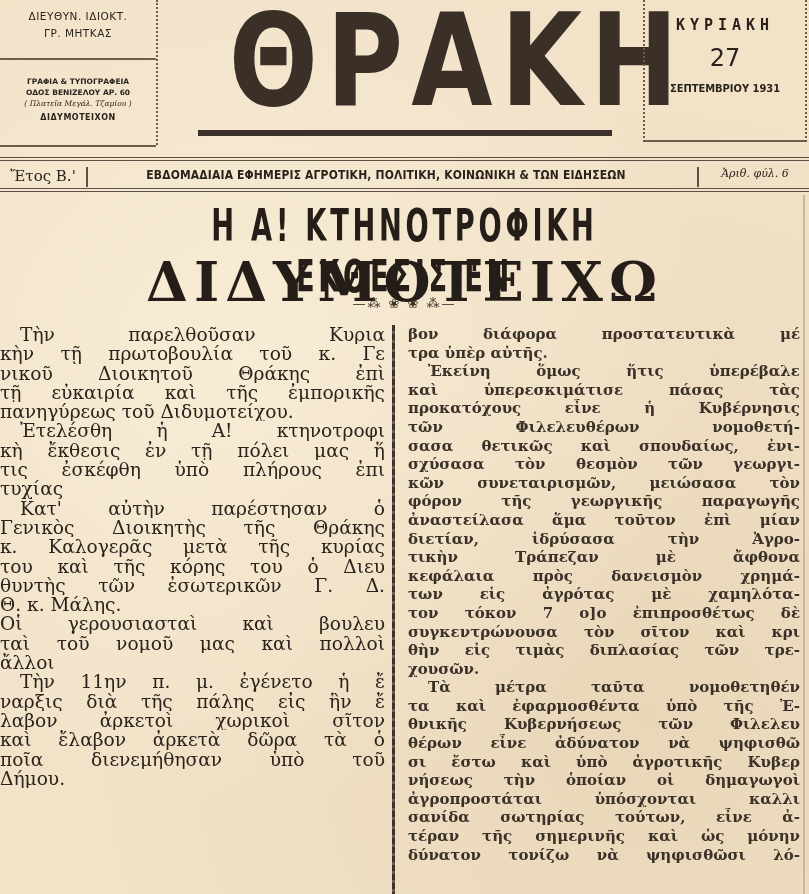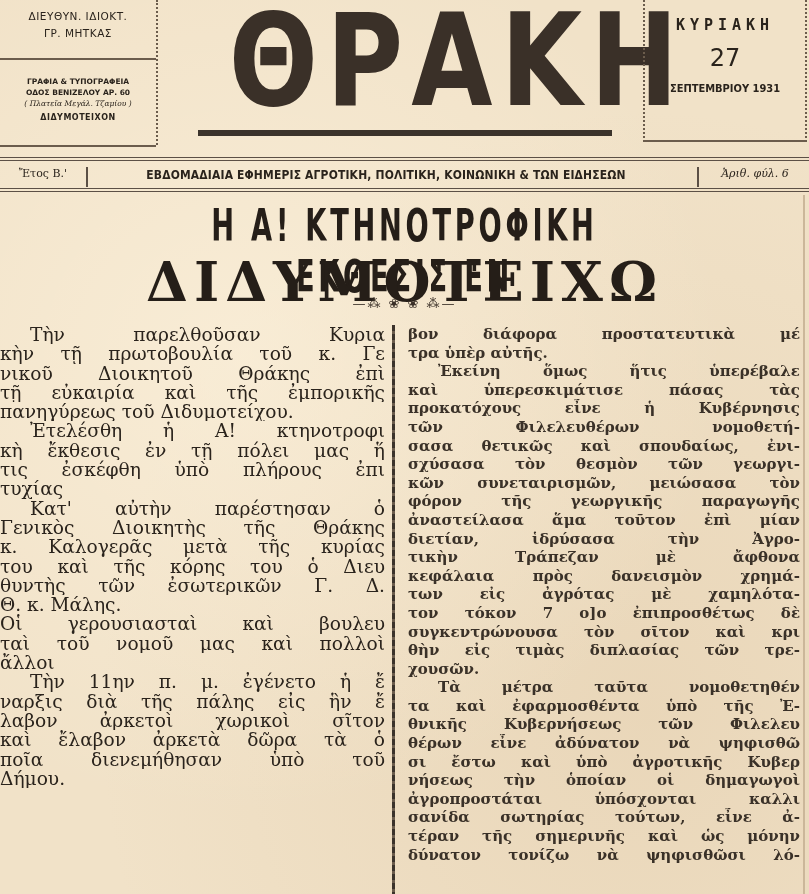--- a/index.html
+++ b/index.html
@@ -32,34 +32,34 @@
     font-size:128px; line-height:122px; letter-spacing:10px;
     color:#3a3028; text-align:center; transform:scaleX(0.82); transform-origin:center;
   }
   .title-rule { position:absolute; left:198px; top:130px; width:414px; height:6px; background:#3b332b; }
   .right-box { position:absolute; left:643px; top:0; width:160px; height:140px; border-left:2px dotted #6b5c4c; border-bottom:2px solid #6b5c4c; border-right:2px dotted #6b5c4c; }
   .right-box .day { position:absolute; left:0; top:16px; width:160px; text-align:center; font-family:"DejaVu Sans Mono", monospace; font-weight:bold; font-size:15px; letter-spacing:5px; }
   .right-box .num { position:absolute; left:0; top:44px; width:160px; text-align:center; font-family:"DejaVu Sans", sans-serif; font-size:24px; }
   .right-box .month { position:absolute; left:0; top:82px; width:160px; text-align:center; font-family:"DejaVu Sans", sans-serif; font-weight:bold; font-size:11px; transform:scaleX(0.9); }
   
   .strip { position:absolute; left:0; top:157px; width:809px; height:35px; border-top:4px double #5c5046; border-bottom:4px double #5c5046; box-sizing:border-box; }
-  .strip .year { position:absolute; left:0; top:6px; width:86px; text-align:center; font-size:11px; border-right:2px solid #5c5046; height:20px; }
+  .strip .year { position:absolute; left:0; top:6px; width:86px; text-align:center; font-size:15px; border-right:2px solid #5c5046; height:20px; }
   .strip .desc { position:absolute; left:88px; top:6px; width:596px; text-align:center; font-family:"DejaVu Sans", sans-serif; font-weight:bold; font-size:12.5px; letter-spacing:0.2px; transform:scaleX(0.86); transform-origin:center; }
   .strip .issue { position:absolute; left:697px; top:6px; width:112px; text-align:center; font-size:11px; font-style:italic; border-left:2px solid #5c5046; height:20px; }
   
   .headline1 { position:absolute; left:0; top:200px; width:809px; text-align:center; font-family:"DejaVu Sans", sans-serif; font-weight:bold; font-size:44px; letter-spacing:6px; transform:scaleX(0.62); transform-origin:center; color:#251e18; }
   .headline2 { position:absolute; left:0; top:250px; width:809px; text-align:center; font-family:"DejaVu Serif", serif; font-size:54px; letter-spacing:6px; color:#251e18; }
   .ornament { position:absolute; left:0; top:296px; width:809px; text-align:center; font-size:13px; color:#3a3028; letter-spacing:2px; }
   
   .col { position:absolute; top:325px; font-family:"DejaVu Serif", serif; color:#2a231c; text-align:justify; }
   .col-left { left:0; width:385px; font-size:18.6px; line-height:19.3px; }
   .col-right { left:408px; width:392px; font-size:15px; line-height:18.6px; font-weight:bold; color:#3a3128; }
   .col .line { display:block; text-align:justify; text-align-last:justify; white-space:nowrap; overflow:hidden; }
   .col .line.last { text-align-last:left; }
-  .col .indent { padding-left:30px; }
+  .col .indent { padding-left:20px; }
   .col-divider { position:absolute; left:392px; top:325px; width:3px; height:569px; background:repeating-linear-gradient(to bottom, #3b332b 0 6px, #6b5c4c 6px 9px); }
   .right-edge { position:absolute; left:803px; top:195px; width:2px; height:700px; background:#cbb79a; }
 </style>
 </head>
 <body>
 
 <div class="paper"></div>
 
 <header class="masthead">
   <div class="left-box">

